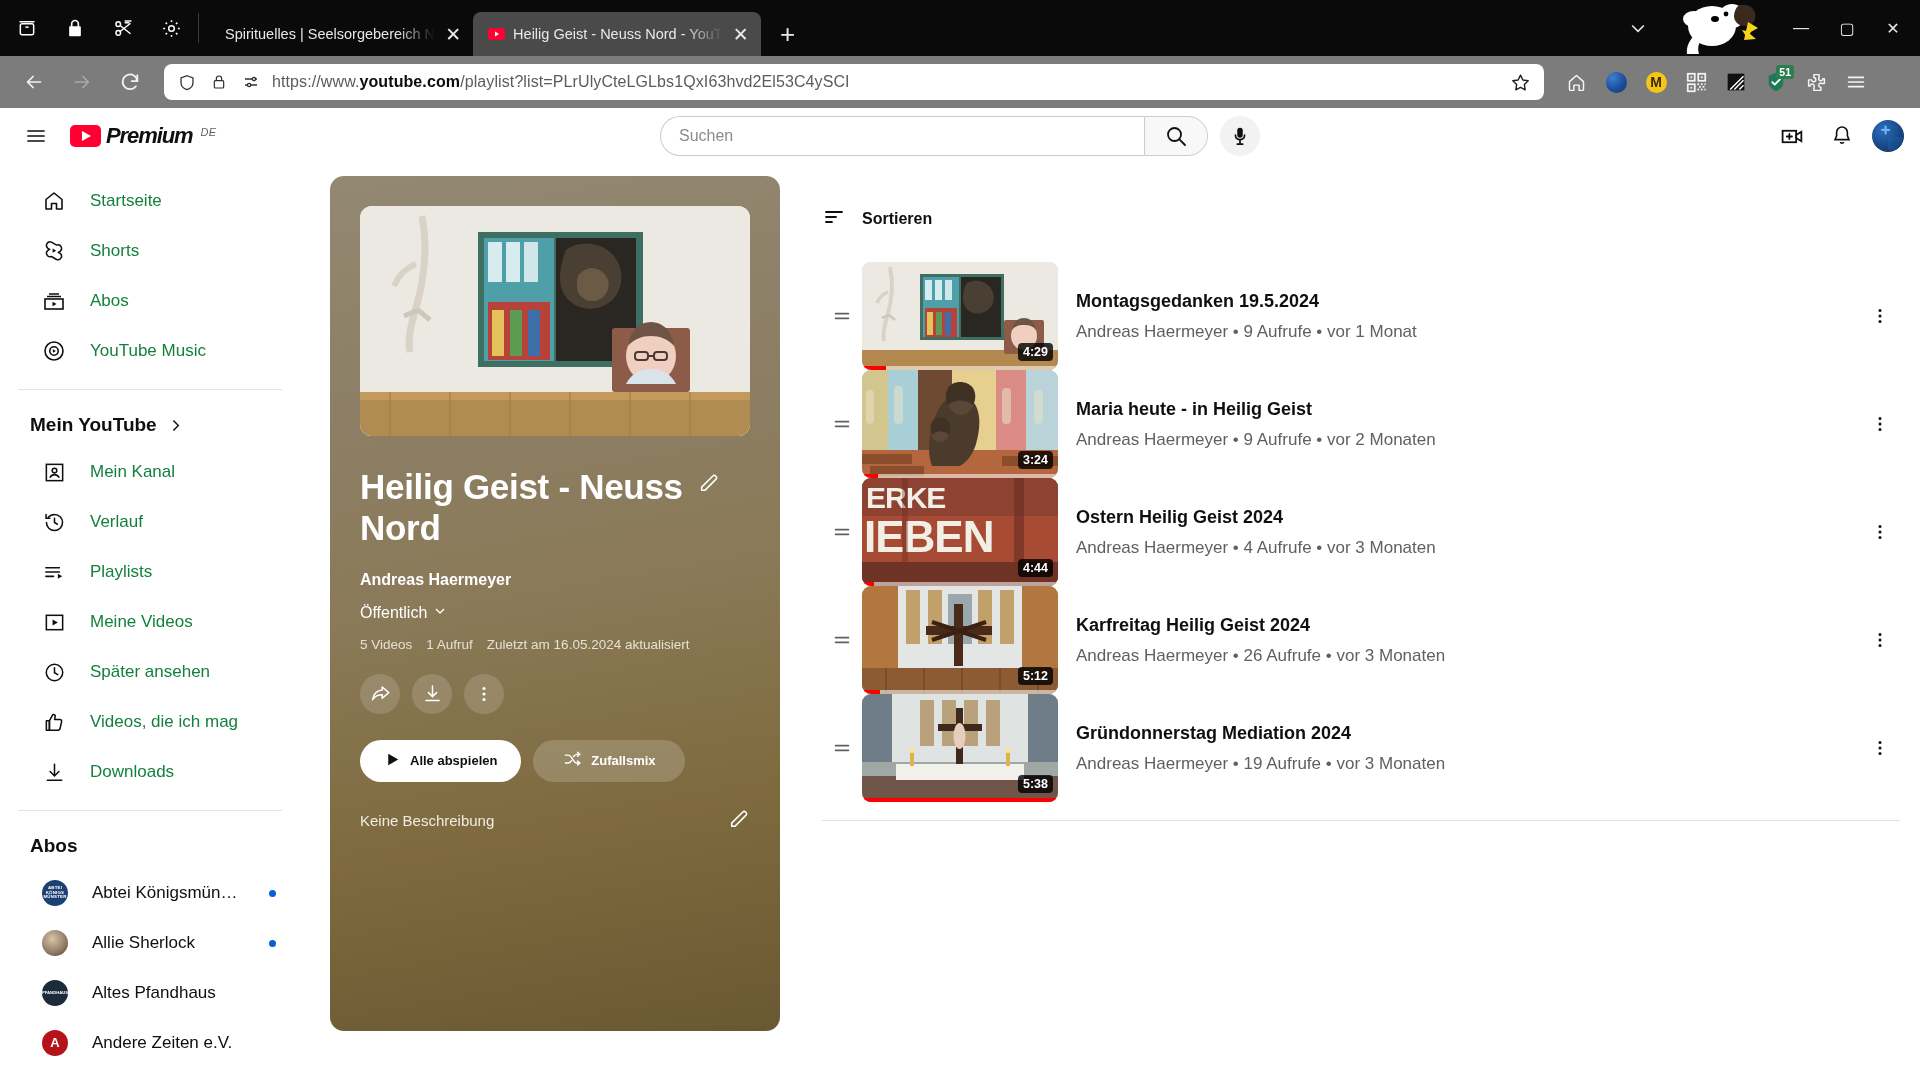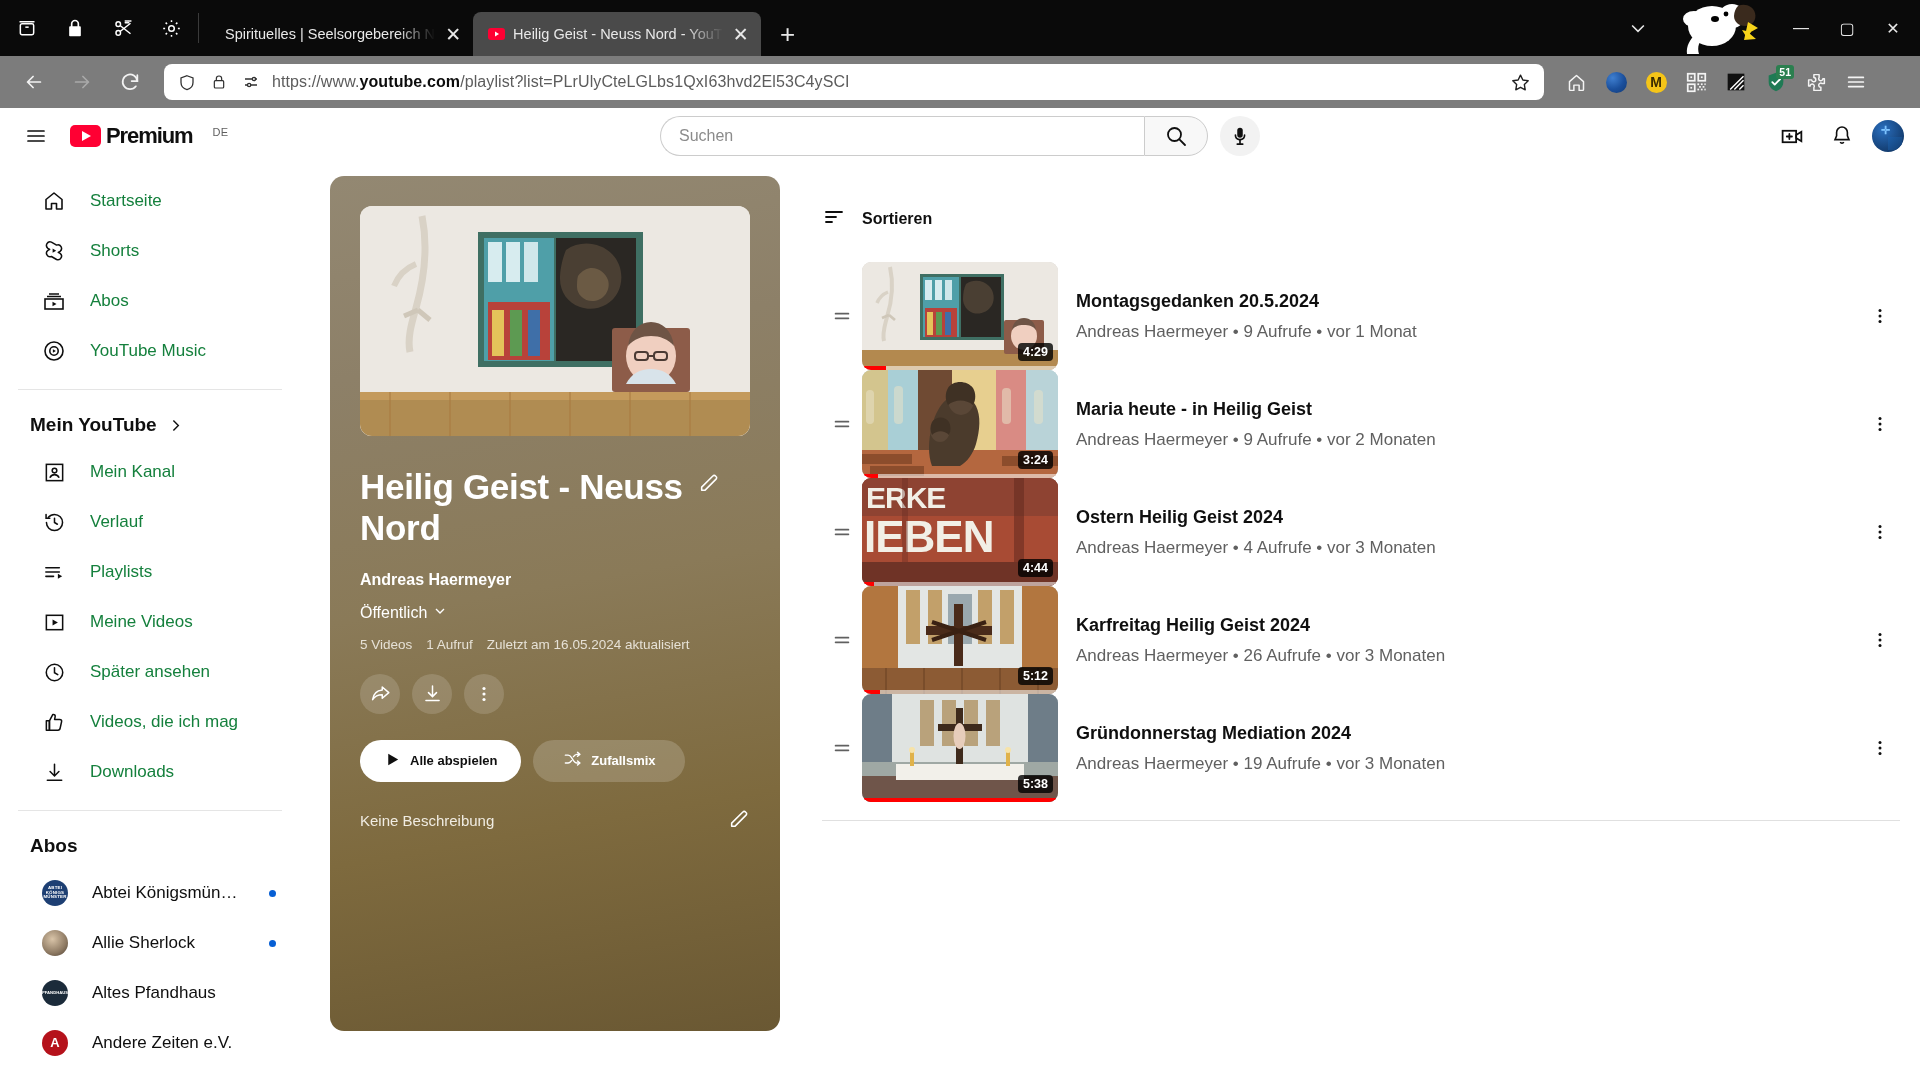--- a/index.html
+++ b/index.html
@@ -152,21 +152,21 @@
   }
   .yt-masthead {
     height: 56px; display: flex; align-items: center;
     padding: 0 16px; position: relative;
   }
   .mh-left { display: flex; align-items: center; gap: 14px; width: 270px; }
   .hamburger {
     width: 40px; height: 40px; border-radius: 50%;
     display: flex; align-items: center; justify-content: center;
   }
-  .ytlogo { display: flex; align-items: flex-start; gap: 20px; }
+  .ytlogo { display: flex; align-items: flex-start; gap: 8px; font-style: italic; }
   .ytlogo-main { display: flex; align-items: center; gap: 5px; }
   .yt-play-badge {
     width: 31px; height: 22px; border-radius: 5px; background: #ff0033;
     display: flex; align-items: center; justify-content: center;
   }
   .yt-play-badge::after {
     content: ""; width: 0; height: 0; margin-left: 2px;
     border-left: 9px solid #fff;
     border-top: 5.5px solid transparent;
     border-bottom: 5.5px solid transparent;
@@ -923,21 +923,21 @@
               <rect x="142" y="58" width="40" height="34" rx="2" fill="#8d5c49"></rect>
               <ellipse cx="162" cy="74" rx="13" ry="14" fill="#f0cfc0"></ellipse>
               <path d="M150 68c1-8 6-12 12-12s11 4 12 12c-3-4-7-5-12-5s-9 1-12 5z" fill="#6e5445"></path>
             </svg>
             <span class="vid-progress">
                 <i style="width:12%"></i>
               </span>
             <span class="vid-dur">4:29</span>
           </span>
           <span class="vid-meta">
-            <span class="vid-title" style="display:block">Montagsgedanken 20.5.2024</span>
+            <span class="vid-title" style="display:block">Montagsgedanken 19.5.2024</span>
             <span class="vid-sub">
               <span>Andreas Haermeyer</span> •
               <span>9 Aufrufe</span> •
               <span>vor 1 Monat</span>
             </span>
           </span>
           <span class="vid-menu">
             <svg width="20" height="20" viewBox="0 0 24 24" fill="currentColor">
               <circle cx="12" cy="5.4" r="1.8"></circle>
                 <circle cx="12" cy="12" r="1.8"></circle>

